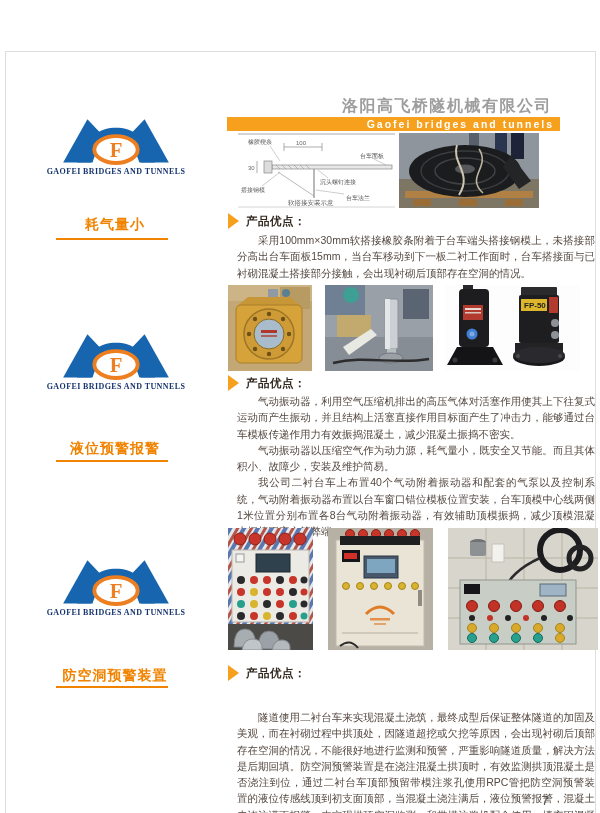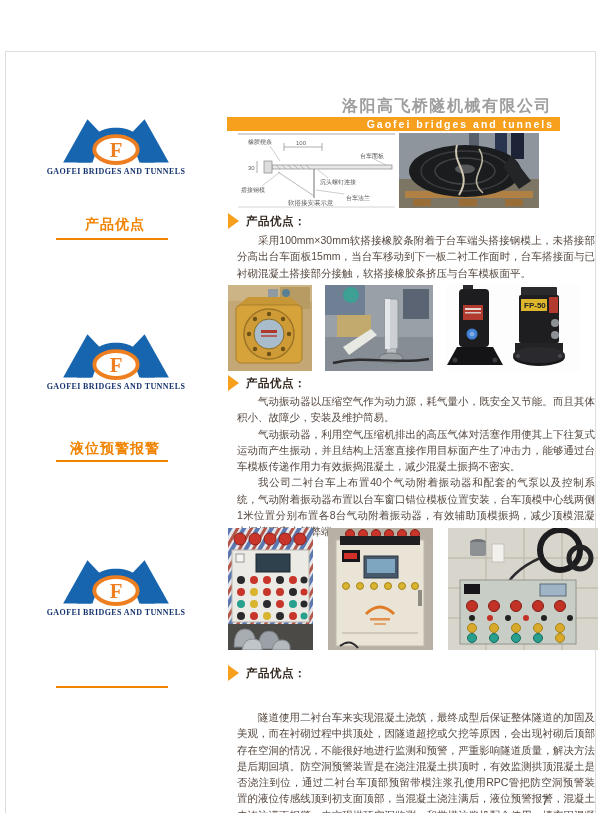--- a/index.html
+++ b/index.html
@@ -65,21 +65,21 @@
   <div class="abs logo-block" style="top:66px">
     <svg width="116" height="52" viewBox="0 0 130 60">
       <polygon points="4,56 32,6 52,27 36,56" fill="#1765AE"></polygon>
       <polygon points="126,56 98,6 78,27 94,56" fill="#1765AE"></polygon>
       <path d="M20,56 C30,24 48,16 65,16 C82,16 100,24 110,56 L92,56 C86,36 76,30 65,30 C54,30 44,36 38,56 Z" fill="#1765AE"></path>
       <ellipse cx="65" cy="41" rx="25" ry="15.5" fill="#ffffff" stroke="#EE7F21" stroke-width="4.5"></ellipse>
       <text x="65" y="50" font-size="24" font-weight="bold" text-anchor="middle" fill="#EE7F21" font-family="Liberation Serif, serif">F</text>
     </svg>
     <div class="brand-text">GAOFEI BRIDGES AND TUNNELS</div>
   </div>
-  <div class="abs side-title" style="top:168px">产品优点</div>
+  <div class="abs side-title" style="top:168px">耗气量小</div>
   <div class="abs side-underline" style="top:190px"></div>
 
   <div class="abs logo-block" style="top:281px">
     <svg width="116" height="52" viewBox="0 0 130 60">
       <polygon points="4,56 32,6 52,27 36,56" fill="#1765AE"></polygon>
       <polygon points="126,56 98,6 78,27 94,56" fill="#1765AE"></polygon>
       <path d="M20,56 C30,24 48,16 65,16 C82,16 100,24 110,56 L92,56 C86,36 76,30 65,30 C54,30 44,36 38,56 Z" fill="#1765AE"></path>
       <ellipse cx="65" cy="41" rx="25" ry="15.5" fill="#ffffff" stroke="#EE7F21" stroke-width="4.5"></ellipse>
       <text x="65" y="50" font-size="24" font-weight="bold" text-anchor="middle" fill="#EE7F21" font-family="Liberation Serif, serif">F</text>
     </svg>
@@ -91,20 +91,21 @@
   <div class="abs logo-block" style="top:507px">
     <svg width="116" height="52" viewBox="0 0 130 60">
       <polygon points="4,56 32,6 52,27 36,56" fill="#1765AE"></polygon>
       <polygon points="126,56 98,6 78,27 94,56" fill="#1765AE"></polygon>
       <path d="M20,56 C30,24 48,16 65,16 C82,16 100,24 110,56 L92,56 C86,36 76,30 65,30 C54,30 44,36 38,56 Z" fill="#1765AE"></path>
       <ellipse cx="65" cy="41" rx="25" ry="15.5" fill="#ffffff" stroke="#EE7F21" stroke-width="4.5"></ellipse>
       <text x="65" y="50" font-size="24" font-weight="bold" text-anchor="middle" fill="#EE7F21" font-family="Liberation Serif, serif">F</text>
     </svg>
     <div class="brand-text">GAOFEI BRIDGES AND TUNNELS</div>
   </div>
+  <div class="abs side-title" style="top:619px">防空洞预警装置</div>
   <div class="abs side-underline" style="top:638px"></div>
 
   <div class="abs photo" style="left:236px;top:84px;width:161px;height:78px;background:#fff">
     <svg width="161" height="78" viewBox="0 0 161 78">
       <line x1="2" y1="2" x2="159" y2="2" stroke="#a9a9a9" stroke-width="1"></line>
       <line x1="2" y1="75" x2="159" y2="75" stroke="#c9c9c9" stroke-width="0.8"></line>
       <line x1="48" y1="15" x2="86" y2="15" stroke="#8a8a8a" stroke-width="0.7"></line>
       <line x1="48" y1="11" x2="48" y2="19" stroke="#8a8a8a" stroke-width="0.7"></line>
       <line x1="86" y1="11" x2="86" y2="19" stroke="#8a8a8a" stroke-width="0.7"></line>
       <text x="60" y="13" font-size="6" fill="#666">100</text>
@@ -153,21 +154,21 @@
       <path d="M80,16 C92,34 66,44 84,60" stroke="#bdb49f" stroke-width="1.6" fill="none"></path>
       <path d="M112,22 L132,48 L120,56 L104,34 Z" fill="#242527"></path>
     </svg>
   </div>
 
   <div class="abs sec-head" style="top:165px">
     <div class="tri"></div>
     <div class="h">产品优点：</div>
   </div>
   <div class="abs para" style="top:184px">
-    <p>采用100mm×30mm软搭接橡胶条附着于台车端头搭接钢模上，未搭接部分高出台车面板15mm，当台车移动到下一板二衬工作面时，台车搭接面与已衬砌混凝土搭接部分接触，软搭接橡胶条挤压与台车模板面平。</p>
+    <p>采用100mm×30mm软搭接橡胶条附着于台车端头搭接钢模上，未搭接部分高出台车面板15mm，当台车移动到下一板二衬工作面时，台车搭接面与已衬砌混凝土搭接部分接触，会出现衬砌后顶部存在空洞的情况。</p>
   </div>
 
   <div class="abs photo" style="left:228px;top:237px;width:84px;height:86px">
     <svg width="84" height="86" viewBox="0 0 84 86">
       <rect width="84" height="86" fill="#c3a774"></rect>
       <rect width="84" height="16" fill="#cdb486"></rect>
       <rect x="52" y="2" width="30" height="22" fill="#b89a63"></rect>
       <rect x="40" y="4" width="10" height="14" fill="#8f9aa2"></rect>
       <circle cx="58" cy="8" r="4" fill="#5a7f93"></circle>
       <polygon points="8,22 20,12 62,12 74,22" fill="#c79636"></polygon>
@@ -230,22 +231,22 @@
       <circle cx="73" cy="71" r="2" fill="#4a4a4e"></circle>
       <circle cx="115" cy="71" r="2" fill="#4a4a4e"></circle>
     </svg>
   </div>
 
   <div class="abs sec-head" style="top:327px">
     <div class="tri"></div>
     <div class="h">产品优点：</div>
   </div>
   <div class="abs para" style="top:345px">
+    <p>气动振动器，利用空气压缩机排出的高压气体对活塞作用使其上下往复式运动而产生振动，并且结构上活塞直接作用目标面产生了冲击力，能够通过台车模板传递作用力有效振捣混凝土，减少混凝土振捣不密实。</p>
     <p>气动振动器以压缩空气作为动力源，耗气量小，既安全又节能。而且其体积小、故障少，安装及维护简易。</p>
-    <p>气动振动器，利用空气压缩机排出的高压气体对活塞作用使其上下往复式运动而产生振动，并且结构上活塞直接作用目标面产生了冲击力，能够通过台车模板传递作用力有效振捣混凝土，减少混凝土振捣不密实。</p>
     <p>我公司二衬台车上布置40个气动附着振动器和配套的气泵以及控制系统，气动附着振动器布置以台车窗口错位模板位置安装，台车顶模中心线两侧1米位置分别布置各8台气动附着振动器，有效辅助顶模振捣，减少顶模混凝土振捣不密实等弊端。</p>
   </div>
 
   <div class="abs photo" style="left:228px;top:480px;width:85px;height:122px">
     <svg width="85" height="122" viewBox="0 0 85 122">
       <defs>
         <pattern id="tarp" width="12" height="12" patternUnits="userSpaceOnUse" patternTransform="rotate(30)">
           <rect width="12" height="12" fill="#e6e7ea"></rect>
           <rect width="4" height="12" fill="#5a77b0"></rect>
           <rect x="7" width="3" height="12" fill="#b35548"></rect>

